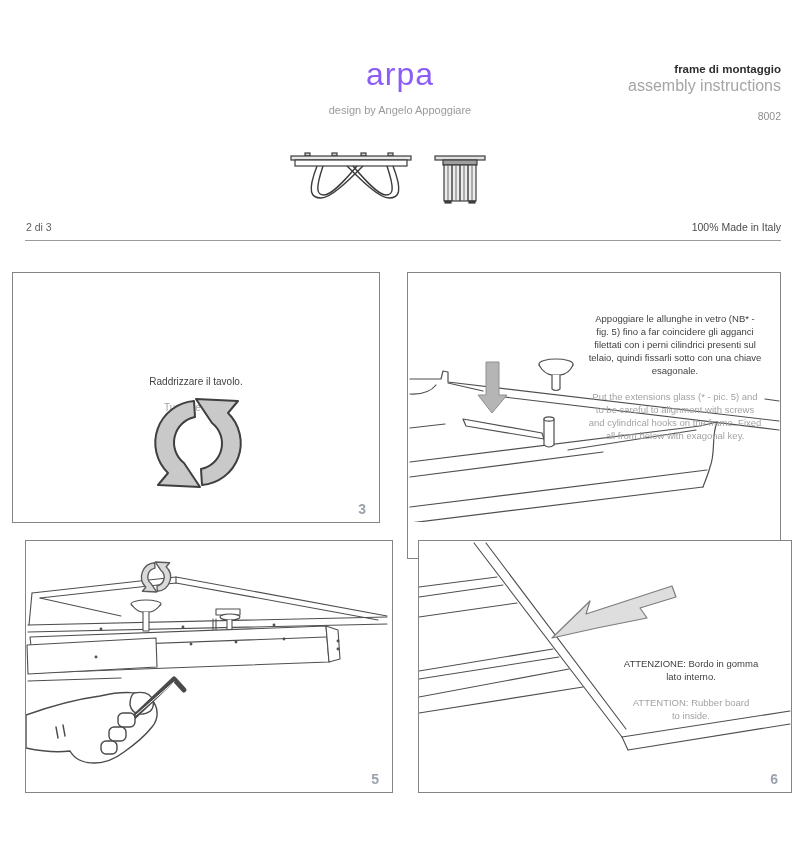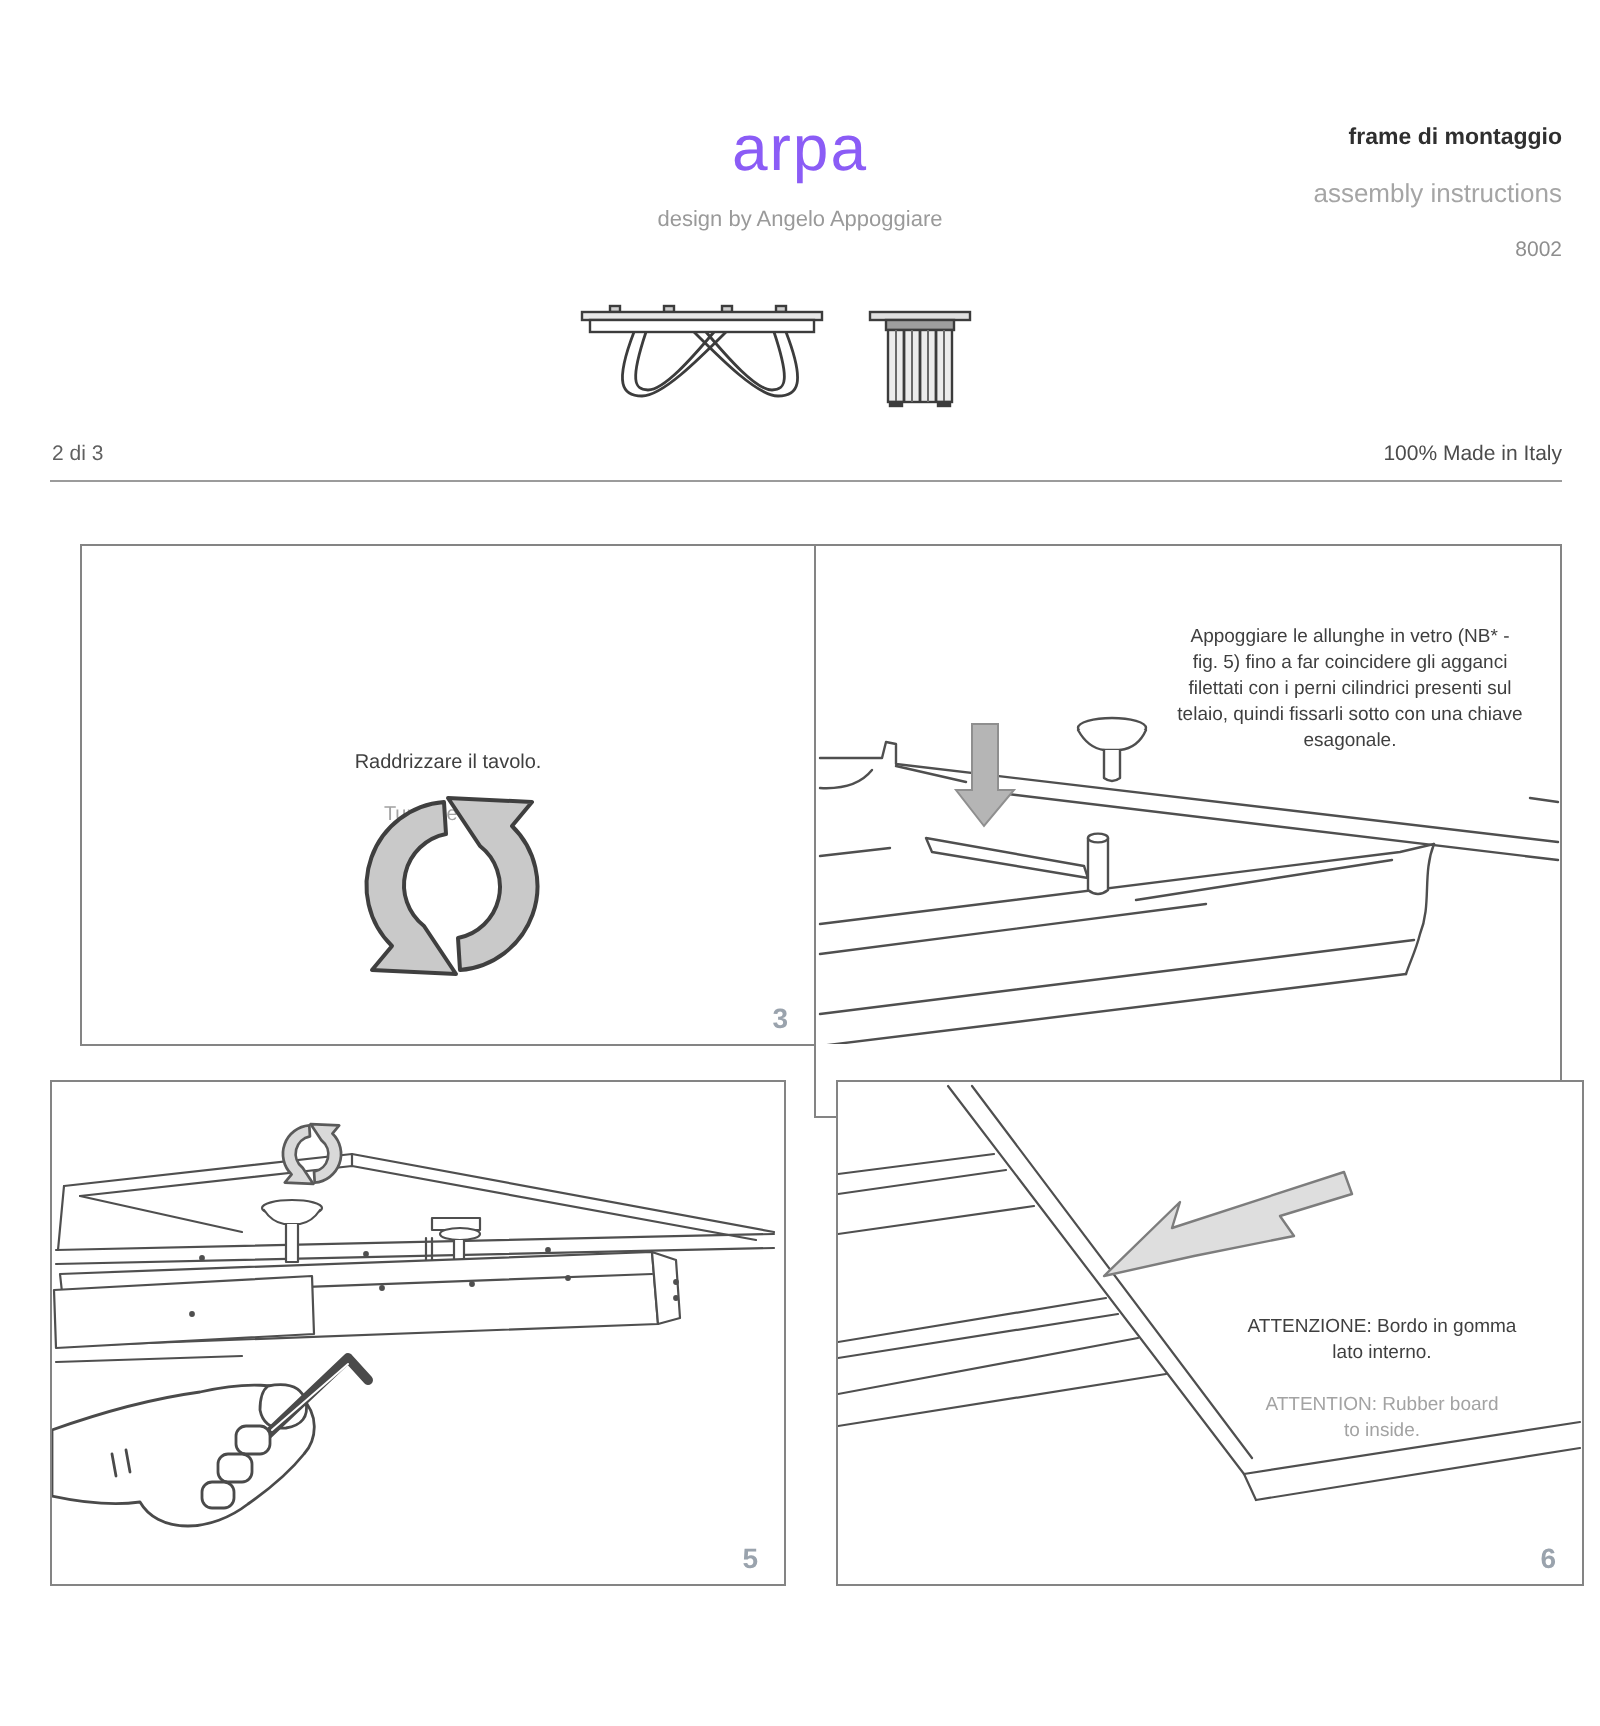--- a/index.html
+++ b/index.html
@@ -3,28 +3,28 @@
 <meta charset="utf-8">
 <style>
   html,body{margin:0;padding:0;background:#fff;}
   .page{position:relative;width:800px;height:863px;background:#ffffff;overflow:hidden;
         font-family:"Liberation Sans","DejaVu Sans",sans-serif;}
   .abs{position:absolute;}
   .brand{left:0;right:0;top:56px;text-align:center;font-size:32px;color:#8b5cf6;letter-spacing:1px;}
   .designer{left:0;right:0;top:104px;text-align:center;font-size:11px;color:#9a9a9a;}
   .docblock{right:19px;top:63px;text-align:right;}
   .doc-title{font-size:11.5px;font-weight:700;color:#2f2f2f;}
-  .doc-sub{font-size:13px;color:#a5a5a5;margin-top:14px;}
+  .doc-sub{font-size:16px;color:#a5a5a5;margin-top:2px;}
   .doc-code{font-size:10.5px;color:#8e8e8e;margin-top:15px;}
   .icons{left:289px;top:148px;}
   .meta-left{left:26px;top:221px;font-size:10.5px;color:#606060;}
   .meta-right{right:19px;top:221px;font-size:10.5px;color:#4c4c4c;}
   .rule{left:25px;top:240px;width:756px;height:0;border-top:1px solid #9b9b9b;}
   .panel{position:absolute;border:1px solid #848484;background:#fff;box-sizing:border-box;}
-  .p3{left:40px;top:272px;width:368px;height:251px;}
+  .p3{left:12px;top:272px;width:368px;height:251px;}
   .p4{left:407px;top:272px;width:374px;height:287px;}
   .p5{left:25px;top:540px;width:368px;height:253px;}
   .p6{left:418px;top:540px;width:374px;height:253px;padding-left:19px;}
   .cap{white-space:pre-line;text-align:center;font-size:9.5px;line-height:13px;}
   .cap-it{color:#3f3f3f;}
   .cap-en{color:#a3a3a3;}
   .cap3{left:0;right:0;top:89px;font-size:10px;}
   .cap4{right:4px;top:26px;width:202px;}
   .cap6{left:172px;top:103px;width:200px;}
   .pnum{position:absolute;right:13px;bottom:5px;font-size:14px;font-weight:700;color:#9aa3ad;}
@@ -122,20 +122,24 @@
         </g>
       </g>
       <polygon points="78,89 91,89 91,122 99,122 84,140 70,122 78,122" fill="#b5b5b5" stroke="#8f8f8f" stroke-width="1"></polygon>
     </svg>
     <div class="abs cap cap4">
       <div class="cap-it">Appoggiare le allunghe in vetro (NB* -
 fig. 5) fino a far coincidere gli agganci
 filettati con i perni cilindrici presenti sul
 telaio, quindi fissarli sotto con una chiave
 esagonale.</div>
+      <div class="cap-en">Put the extensions glass (* - pic. 5) and
+to be careful to alignment with screws
+and cylindrical hooks on the frame. Fixed
+all from below with exagonal key.</div>
     </div>
     <div class="pnum">4</div>
   </div>
 
   <div class="panel p5">
     <svg class="abs" style="left:0;top:0" width="366" height="251" viewBox="0 0 366 251">
       <g fill="none" stroke="#4f4f4f" stroke-width="1.1" stroke-linejoin="round" stroke-linecap="round">
         <path d="M6,52 L150,36 L361,75"></path>
         <path d="M14,57 L150,42 L352,79"></path>
         <path d="M6,52 L3,84"></path>

